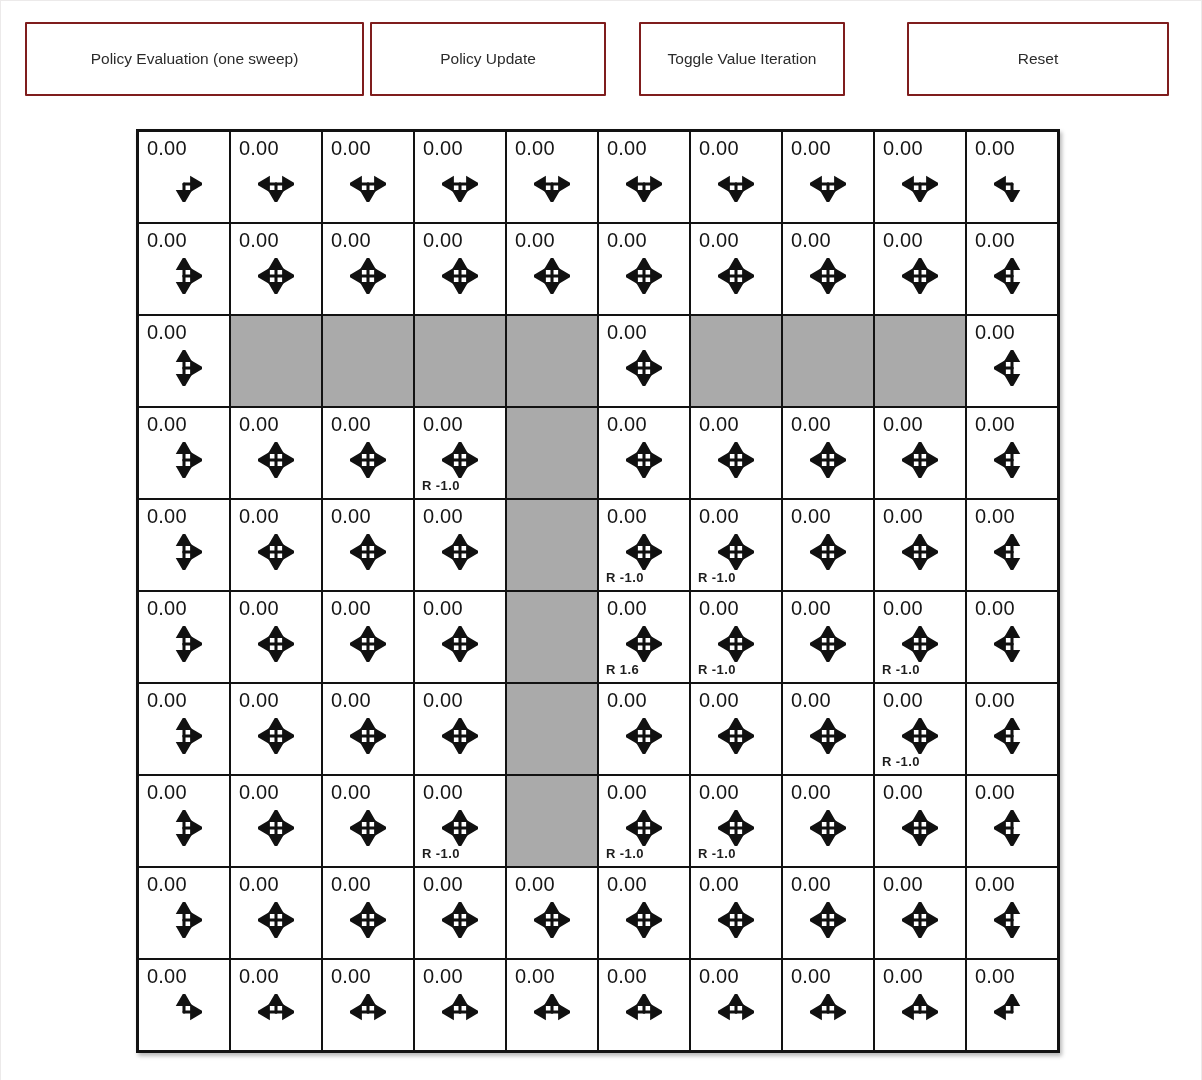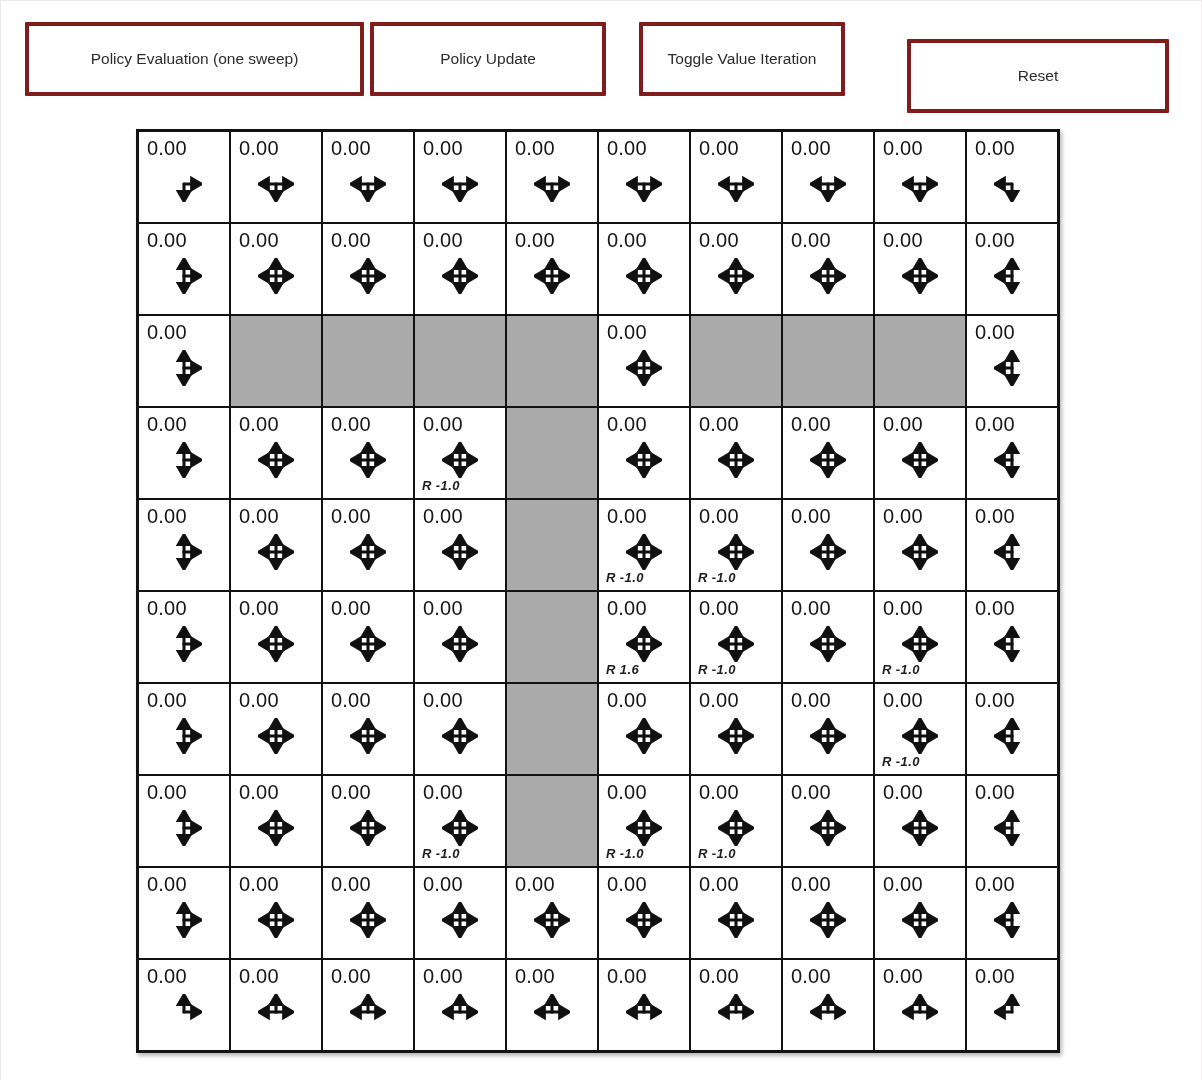--- a/index.html
+++ b/index.html
@@ -4,49 +4,48 @@
 <style>
   html,body{margin:0;padding:0;background:#ffffff;}
   body{
     width:1202px;height:1080px;position:relative;overflow:hidden;
     font-family:"Liberation Sans", sans-serif;
     border-top:1px solid #eceaea;border-left:1px solid #eceaea;border-right:1px solid #eceaea;
     box-sizing:border-box;
   }
   .btn{
     position:absolute;top:21px;height:74px;background:#ffffff;
-    border:4px solid #7f1d1d;border-radius:1px;
+    border:2px solid #7f1d1d;border-radius:1px;
     font-family:"Liberation Sans", sans-serif;font-size:15.5px;color:#2b2b2b;
     display:flex;align-items:center;justify-content:center;cursor:pointer;
     padding:0;line-height:1;
   }
   #btn-0{left:24px;width:339px;}
   #btn-1{left:369px;width:236px;}
   #btn-2{left:638px;width:206px;}
-  #btn-3{left:906px;width:262px;margin-top:17px;}
+  #btn-3{left:906px;width:262px;}
   .grid{
     position:absolute;left:135px;top:128px;
     display:grid;grid-template-columns:repeat(10,92px);grid-auto-rows:92px;
     border:2px solid #121212;background:#c2410c;
     box-shadow:2px 3px 4px rgba(0,0,0,0.28);
   }
   .cell{
     position:relative;border:1px solid #121212;background:#ffffff;box-sizing:border-box;
   }
   .cell.wall{background:var(--wall,#aaaaaa);}
   .val{
     position:absolute;top:5px;left:8px;font-size:20px;color:#161616;letter-spacing:0.2px;
   }
   .arrows{
     position:absolute;left:50%;top:34px;transform:translateX(-50%);
   }
   .rew{
     position:absolute;bottom:5px;left:7px;font-size:13px;font-weight:600;color:#1d1d1d;
     letter-spacing:0.4px;
-    font-style:italic;
   }
 </style>
 </head>
 <body>
 
 <div>
   <button id="btn-0" class="btn">Policy Evaluation (one sweep)</button>
   <button id="btn-1" class="btn">Policy Update</button>
   <button id="btn-2" class="btn">Toggle Value Iteration</button>
   <button id="btn-3" class="btn">Reset</button>

